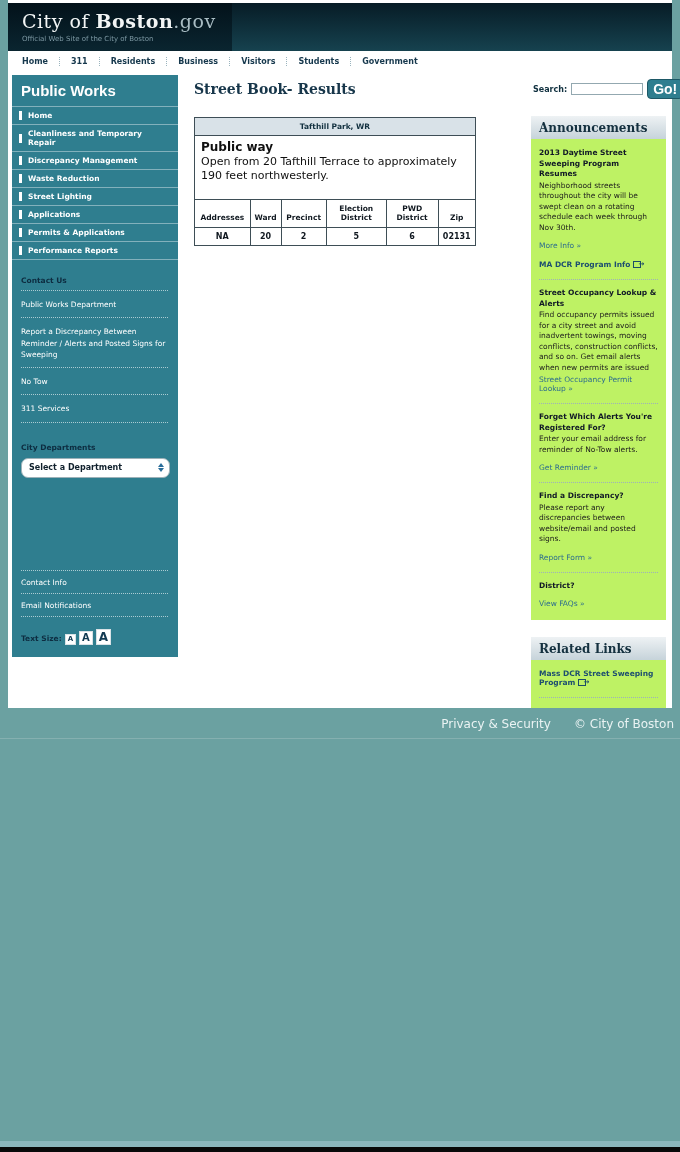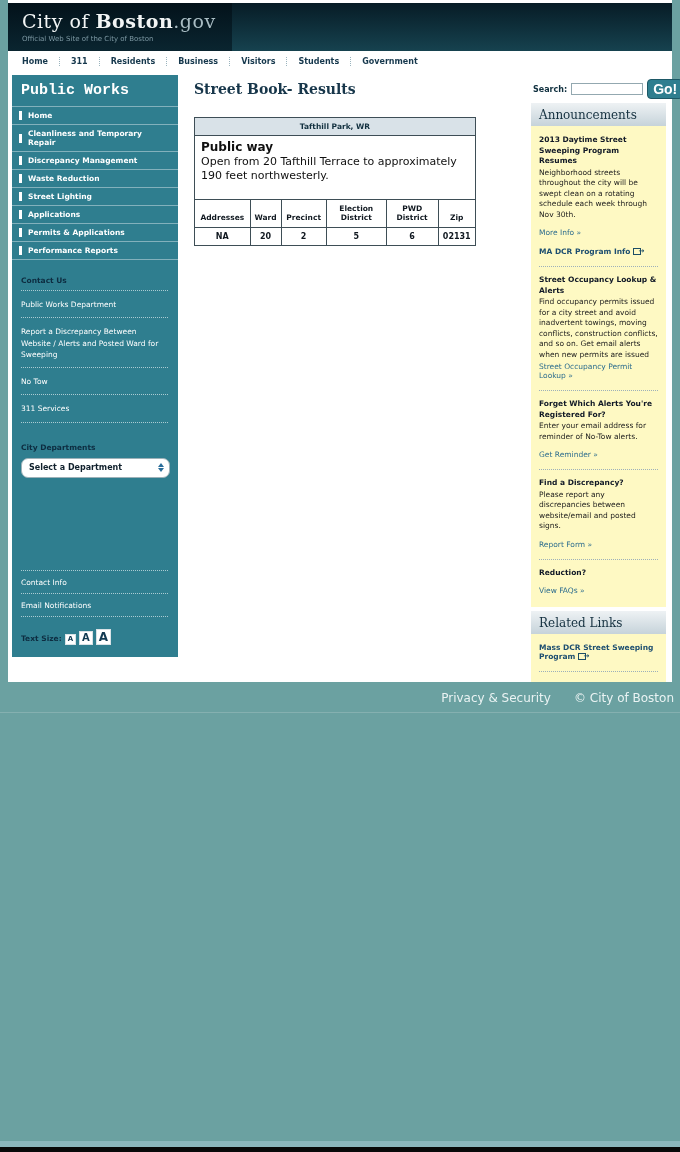--- a/index.html
+++ b/index.html
@@ -23,21 +23,21 @@
   
   .top-nav { display:flex; align-items:center; padding:6px 14px 5px; background:#fff; }
   .top-nav a { font-size:8px; font-weight:bold; color:#16384d; text-decoration:none; padding:0 11px; border-left:1px dotted #9ab4be; }
   .top-nav a:first-child { border-left:none; padding-left:0; }
 
   
   .content-row { display:flex; background:#fff; align-items:flex-start; min-height:505px; }
 
   
   .left-sidebar { width:166px; margin:4px 0 6px 4px; background:#2f7e8f; color:#fff; min-height:494px; padding-bottom:12px; }
-  .pw-title { font-family:Liberation Mono, monospace; font-size:15px; font-weight:bold; padding:7px 10px 7px 9px; }
+  .pw-title { font-family:Liberation Sans, sans-serif; font-size:15px; font-weight:bold; padding:7px 10px 7px 9px; }
   .menu { border-bottom:1px solid rgba(255,255,255,.4); }
   .menu-item { display:flex; align-items:center; gap:6px; padding:4px 6px 4px 7px; border-top:1px solid rgba(255,255,255,.4); font-size:7.5px; font-weight:bold; cursor:pointer; }
   .menu-bar { width:3px; height:9px; background:#fff; flex:0 0 auto; }
   .contact-section { padding:16px 10px 0 9px; font-size:7.5px; }
   .contact-heading { color:#0d2c40; font-weight:bold; padding-bottom:5px; border-bottom:1px dotted rgba(255,255,255,.6); }
   .contact-link { padding:8px 0 7px; border-bottom:1px dotted rgba(255,255,255,.6); color:#fff; line-height:1.5; cursor:pointer; }
   .dept-heading { color:#0d2c40; font-weight:bold; font-size:7.5px; margin:20px 10px 0 9px; }
   .dept-select { margin:6px 8px 0 9px; background:#fff; border:1px solid #9db1b8; border-radius:7px; height:20px; display:flex; align-items:center; justify-content:space-between; padding:0 5px 0 7px; cursor:pointer; }
   .dept-select .val { font-size:8px; font-weight:bold; color:#10202c; }
   .sel-arrows { display:flex; flex-direction:column; align-items:center; }
@@ -62,22 +62,22 @@
   .desc-text { font-size:11px; color:#101010; margin-top:1px; line-height:1.25; }
   .col-head { font-size:7.5px; font-weight:bold; color:#101820; text-align:center; padding:4px 2px; vertical-align:bottom; line-height:1.3; background:#fff; }
   .val-cell { font-size:8px; font-weight:bold; text-align:center; padding:4px 2px; color:#101820; }
 
   
   .right-col { width:135px; margin:6px 6px 0 0; }
   .search-row { display:flex; align-items:center; gap:4px; padding:2px 0 0 2px; }
   .search-label { font-size:8px; font-weight:bold; color:#10303f; }
   .search-input { width:72px; height:12px; border:1px solid #93a8b0; font-size:8px; padding:0 2px; }
   .go-btn { background:#2f7e8f; color:#fff; font-size:14px; font-weight:bold; border:1px solid #1d5866; border-radius:4px; padding:1px 5px; cursor:pointer; }
-  .panel-header { margin-top:3px; background:linear-gradient(to bottom,#eef2f4,#c6d3da); font-family:"DejaVu Serif", serif; font-size:12px; font-weight:normal; color:#14303f; padding:5px 8px 4px; border-top:1px solid #fff; }
-  .panel-body { background:#fef9c3; padding:9px 8px 2px; }
+  .panel-header { margin-top:16px; background:linear-gradient(to bottom,#eef2f4,#c6d3da); font-family:"DejaVu Serif", serif; font-size:12px; font-weight:bold; color:#14303f; padding:5px 8px 4px; border-top:1px solid #fff; }
+  .panel-body { background:#bef264; padding:9px 8px 2px; }
   .ann-item { padding-bottom:8px; margin-bottom:8px; border-bottom:1px dotted #9db0ba; }
   .ann-title { font-size:7.5px; font-weight:bold; color:#101826; line-height:1.4; }
   .ann-body { font-size:7.5px; color:#1c1c1c; line-height:1.4; margin-top:1px; }
   .ann-link { display:inline-block; font-size:7.5px; color:#2d6d8e; margin-top:2px; text-decoration:none; cursor:pointer; }
   .ann-link.dark { color:#1d4e70; font-weight:bold; }
   .ext-icon { display:inline-block; width:8px; height:7px; border:1px solid #1d4e66; position:relative; vertical-align:middle; margin-left:3px; }
   .ext-icon::after { content:"\2192"; position:absolute; font-size:7px; line-height:5px; right:-4px; top:0; color:#1d4e66; font-weight:bold; }
   .doc-icon { display:inline-block; width:6px; height:8px; background:#e25822; border:1px solid #8b2500; vertical-align:middle; margin-left:2px; }
 
   
@@ -145,21 +145,21 @@
           </div>
         <div class="menu-item">
             <span class="menu-bar"></span>
             <span>Performance Reports</span>
           </div>
       </div>
 
       <div class="contact-section">
         <div class="contact-heading">Contact Us</div>
         <div class="contact-link">Public Works Department</div>
-        <div class="contact-link">Report a Discrepancy Between Website / Alerts and Posted Ward for Sweeping</div>
+        <div class="contact-link">Report a Discrepancy Between Reminder / Alerts and Posted Signs for Sweeping</div>
         <div class="contact-link">No Tow</div>
         <div class="contact-link">311 Services</div>
       </div>
 
       <div class="dept-heading">City Departments</div>
       <div class="dept-select">
         <span class="val">Select a Department</span>
         <span class="sel-arrows">
             <span class="tri-up"></span>
             <span class="tri-down"></span>
@@ -241,21 +241,21 @@
           <a class="ann-link">Get Reminder »</a>
         </div>
 
         <div class="ann-item">
           <div class="ann-title">Find a Discrepancy?</div>
           <div class="ann-body">Please report any discrepancies between website/email and posted signs.</div>
           <a class="ann-link">Report Form »</a>
         </div>
 
         <div class="ann-item" style="border-bottom:none; margin-bottom:0;">
-          <div class="ann-title">Reduction?</div>
+          <div class="ann-title">District?</div>
           <a class="ann-link">View FAQs »</a>
         </div>
       </div>
 
       <div class="panel-header">Related Links</div>
       <div class="panel-body">
         <div class="ann-item" style="border-bottom:1px dotted #9db0ba;">
           <a class="ann-link dark" style="margin-top:0;"><span>Mass DCR Street Sweeping Program</span><span class="ext-icon"></span></a>
         </div>
       </div>

